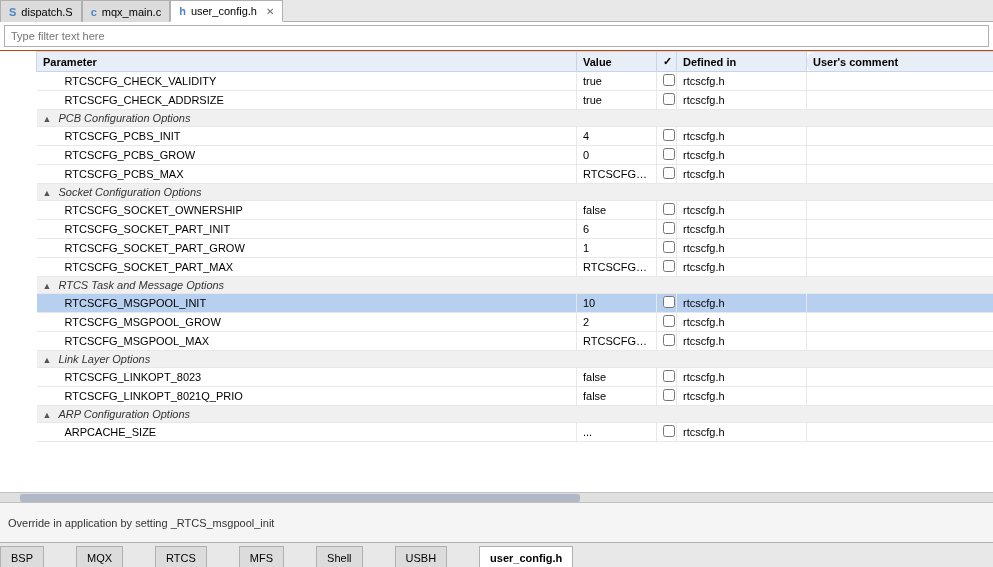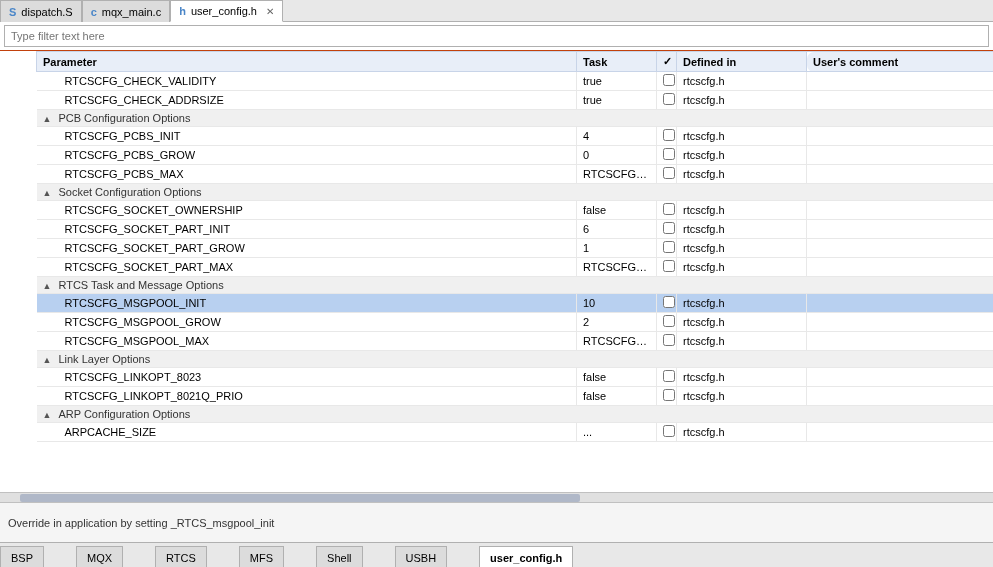--- a/index.html
+++ b/index.html
@@ -112,20 +112,21 @@
     tbody td {
       padding: 2px 6px;
       font-size: 11px;
       border-right: 1px solid #e8e8e8;
       white-space: nowrap;
       overflow: hidden;
       text-overflow: ellipsis;
     }
 
     .group-label {
+      font-style: italic;
       color: #333;
       padding-left: 4px;
     }
 
     .indent {
       padding-left: 28px;
     }
 
     .checkbox-cell {
       text-align: center;
@@ -225,21 +226,21 @@
 <div class="filter-bar">
   <input class="filter-input" type="text" placeholder="Type filter text here" style="">
 </div>
 
 <div class="main-content">
   <div class="table-container">
     <table>
       <thead>
         <tr>
           <th>Parameter</th>
-          <th>Task</th>
+          <th>Value</th>
           <th style="text-align:center;">✓</th>
           <th>Defined in</th>
           <th>User's comment</th>
         </tr>
       </thead>
       <tbody id="table-body">
       <tr>
             <td class="indent">RTCSCFG_CHECK_VALIDITY</td>
             <td>true</td>
             <td class="checkbox-cell"><input type="checkbox" style=""></td>

